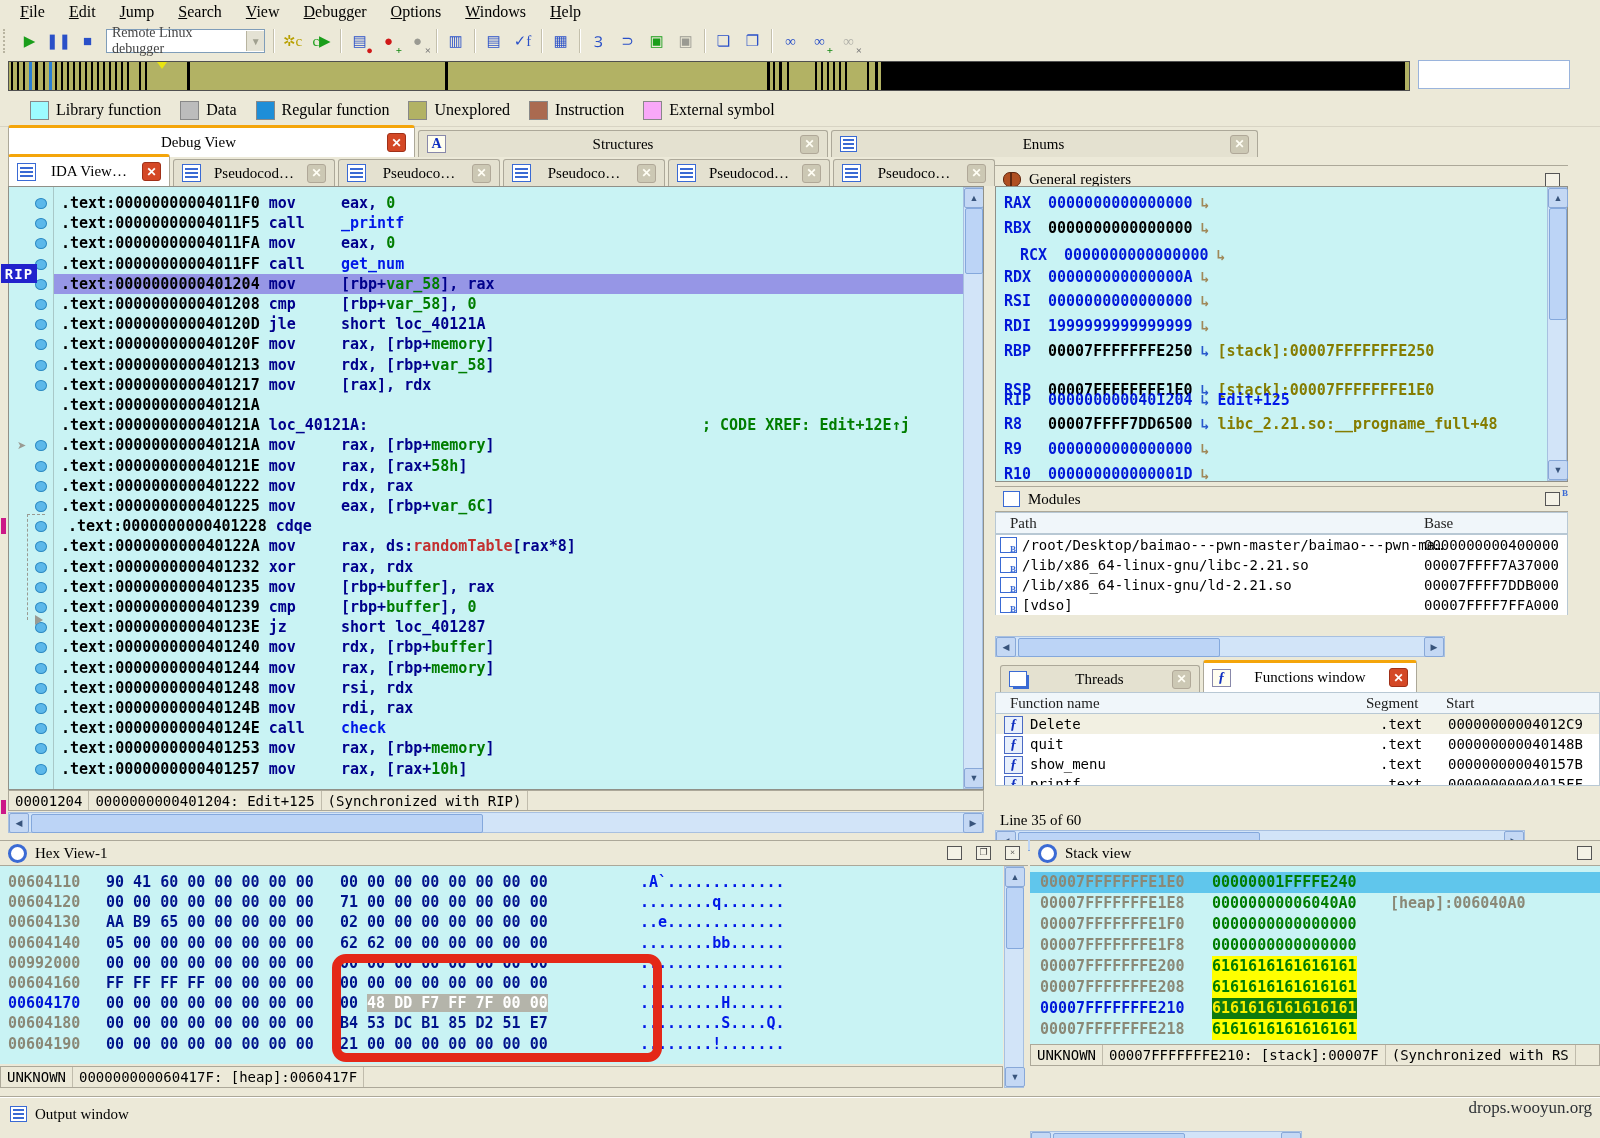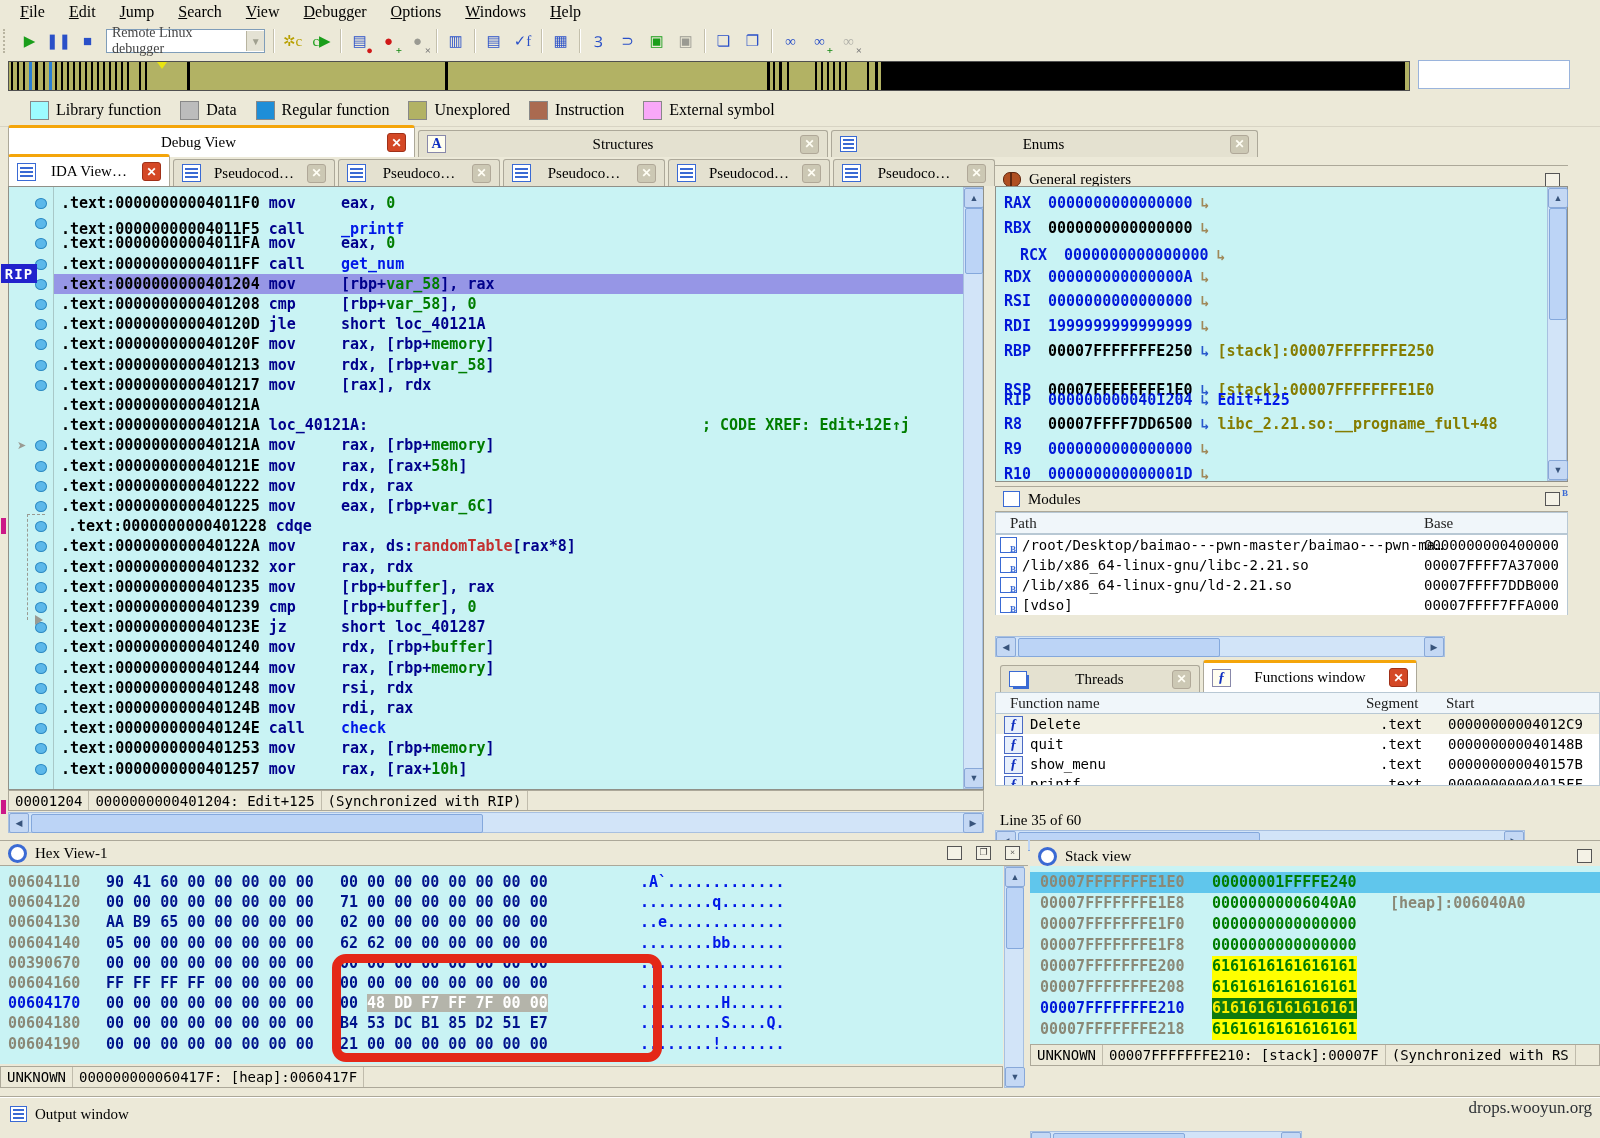--- a/index.html
+++ b/index.html
@@ -337,21 +337,21 @@
       <div class="dot" style="top: 516px;"></div>
       <div class="dot" style="top: 536.2px;"></div>
       <div class="dot" style="top: 556.4px;"></div>
       <div class="dot" style="top: 576.6px;"></div>
       <div class="jarr" style="left: 18px; top: 327px; height: 106px;"></div>
       <div class="jstub" style="left: 18px; top: 327px; width: 18px;"></div>
       <div class="jhead" style="left: 26px; top: 428px;"></div>
     </div>
   <div id="dcode" class="mono">
       <div class="dline" style="top: 6px;"><span class="ca">.text:00000000004011F0 </span><span class="cm">mov     eax, </span><span class="cg">0</span></div>
-      <div class="dline" style="top: 26.2px; margin-top: 6px;"><span class="ca">.text:00000000004011F5 </span><span class="cm">call    </span><span class="cn">_printf</span></div>
+      <div class="dline" style="top: 26.2px;"><span class="ca">.text:00000000004011F5 </span><span class="cm">call    </span><span class="cn">_printf</span></div>
       <div class="dline" style="top: 46.4px;"><span class="ca">.text:00000000004011FA </span><span class="cm">mov     eax, </span><span class="cg">0</span></div>
       <div class="dline" style="top: 66.6px;"><span class="ca">.text:00000000004011FF </span><span class="cm">call    </span><span class="cn">get_num</span></div>
       <div class="dline hl" style="top: 86.8px;"><span class="ca">.text:0000000000401204 </span><span class="cm">mov     [rbp+</span><span class="cg">var_58</span><span class="cm">], rax</span></div>
       <div class="dline" style="top: 107px;"><span class="ca">.text:0000000000401208 </span><span class="cm">cmp     [rbp+</span><span class="cg">var_58</span><span class="cm">], </span><span class="cg">0</span></div>
       <div class="dline" style="top: 127.2px;"><span class="ca">.text:000000000040120D </span><span class="cm">jle     short loc_40121A</span></div>
       <div class="dline" style="top: 147.4px;"><span class="ca">.text:000000000040120F </span><span class="cm">mov     rax, [rbp+</span><span class="cg">memory</span><span class="cm">]</span></div>
       <div class="dline" style="top: 167.6px;"><span class="ca">.text:0000000000401213 </span><span class="cm">mov     rdx, [rbp+</span><span class="cg">var_58</span><span class="cm">]</span></div>
       <div class="dline" style="top: 187.8px;"><span class="ca">.text:0000000000401217 </span><span class="cm">mov     [rax], rdx</span></div>
       <div class="dline" style="top: 208px;"><span class="ca">.text:000000000040121A </span></div>
       <div class="dline" style="top: 228.2px;"><span class="ca">.text:000000000040121A </span><span class="cm">loc_40121A:</span><span class="cg" style="position: absolute; left: 648px;">; CODE XREF: Edit+12E↑j</span></div>
@@ -502,35 +502,35 @@
   <span class="spacer"></span>
   <span class="winbtn"></span>
   <span class="winbtn">❐</span>
   <span class="winbtn">×</span>
 </div>
 <div id="hexbody" class="abs cyan mono">
     <div class="hrow" style="top: 6px;"><span class="haddr">00604110</span><span class="hg1">90 41 60 00 00 00 00 00</span><span class="hg2"><span>00 00 00 00 00 00 00 00</span></span><span class="hascii">.A`.............</span></div>
     <div class="hrow" style="top: 26.2px;"><span class="haddr">00604120</span><span class="hg1">00 00 00 00 00 00 00 00</span><span class="hg2"><span>71 00 00 00 00 00 00 00</span></span><span class="hascii">........q.......</span></div>
     <div class="hrow" style="top: 46.4px;"><span class="haddr">00604130</span><span class="hg1">AA B9 65 00 00 00 00 00</span><span class="hg2"><span>02 00 00 00 00 00 00 00</span></span><span class="hascii">..e.............</span></div>
     <div class="hrow" style="top: 66.6px;"><span class="haddr">00604140</span><span class="hg1">05 00 00 00 00 00 00 00</span><span class="hg2"><span>62 62 00 00 00 00 00 00</span></span><span class="hascii">........bb......</span></div>
-    <div class="hrow" style="top: 86.8px;"><span class="haddr">00390670</span><span class="hg1">00 00 00 00 00 00 00 00</span><span class="hg2"><span>00 00 00 00 00 00 00 00</span></span><span class="hascii">................</span></div>
+    <div class="hrow" style="top: 86.8px;"><span class="haddr">00992000</span><span class="hg1">00 00 00 00 00 00 00 00</span><span class="hg2"><span>00 00 00 00 00 00 00 00</span></span><span class="hascii">................</span></div>
     <div class="hrow" style="top: 107px;"><span class="haddr">00604160</span><span class="hg1">FF FF FF FF 00 00 00 00</span><span class="hg2"><span>00 00 00 00 00 00 00 00</span></span><span class="hascii">................</span></div>
     <div class="hrow" style="top: 127.2px;"><span class="haddr cur">00604170</span><span class="hg1">00 00 00 00 00 00 00 00</span><span class="hg2"><span>00 </span><span class="hhl">48 DD F7 FF 7F 00 00</span></span><span class="hascii">.........H......</span></div>
     <div class="hrow" style="top: 147.4px;"><span class="haddr">00604180</span><span class="hg1">00 00 00 00 00 00 00 00</span><span class="hg2"><span>B4 53 DC B1 85 D2 51 E7</span></span><span class="hascii">.........S....Q.</span></div>
     <div class="hrow" style="top: 167.6px;"><span class="haddr">00604190</span><span class="hg1">00 00 00 00 00 00 00 00</span><span class="hg2"><span>21 00 00 00 00 00 00 00</span></span><span class="hascii">........!.......</span></div>
   </div>
 <div class="vsb abs" style="left:1004px;top:866px;height:222px;">
   <div class="sbtn" style="left:0;top:0;">▲</div>
   <div class="sth" style="left:1px;top:20px;width:16px;height:60px;"></div>
   <div class="sbtn" style="left:0;bottom:0;">▼</div>
 </div>
 <div class="abs statusbar" id="hstatus" style="left:0;top:1066px;width:1003px;height:22px;"><span class="statusseg">UNKNOWN</span><span class="statusseg">000000000060417F: [heap]:0060417F</span></div>
 <div id="redbox" class="abs"></div>
 
-<div class="abs ptitle" style="left:1030px;top:840px;width:570px;height:32px;box-sizing:border-box;">
+<div class="abs ptitle" style="left:1030px;top:840px;width:570px;height:26px;box-sizing:border-box;">
   <span class="ringico"></span>
   <span>Stack view</span>
   <span class="spacer"></span>
   <span class="winbtn"></span>
 </div>
 <div id="stackbody" class="abs cyan mono">
     <div class="srow sel" style="top: 6px;"><span class="saddr">00007FFFFFFFE1E0</span><span class="sval">00000001FFFFE240</span></div>
     <div class="srow" style="top: 27px;"><span class="saddr">00007FFFFFFFE1E8</span><span class="sval">00000000006040A0</span><span class="stag">[heap]:006040A0</span></div>
     <div class="srow" style="top: 48px;"><span class="saddr">00007FFFFFFFE1F0</span><span class="sval">0000000000000000</span></div>
     <div class="srow" style="top: 69px;"><span class="saddr">00007FFFFFFFE1F8</span><span class="sval">0000000000000000</span></div>

